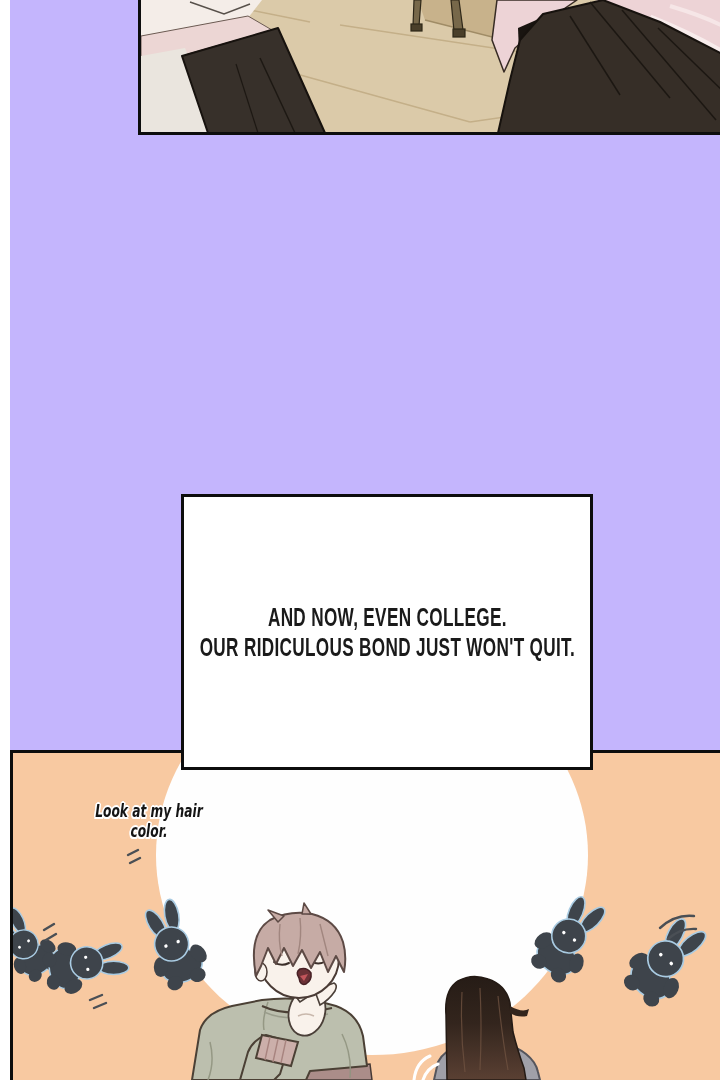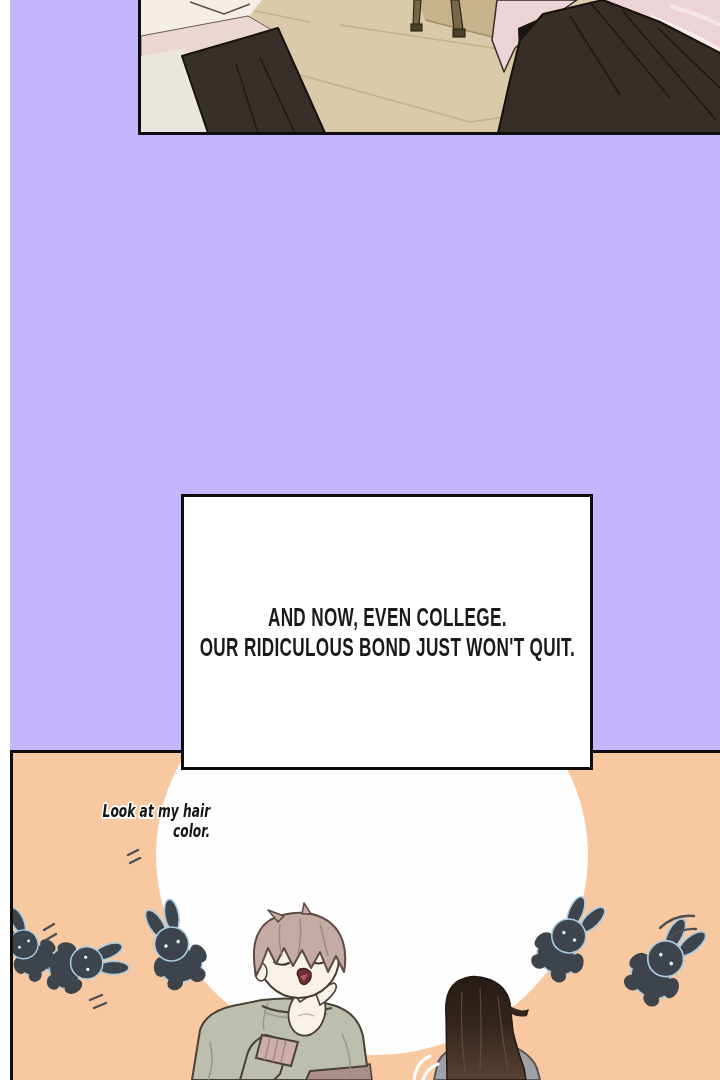--- a/index.html
+++ b/index.html
@@ -12,21 +12,21 @@
   .caption-box{position:absolute;left:171px;top:494px;width:412px;height:276px;
                background:#ffffff;border:3px solid #0d0d0d;box-sizing:border-box;
                display:flex;align-items:center;justify-content:center;z-index:3;}
   .caption-text{transform:scaleX(.66);transform-origin:center;text-align:center;
                 color:#1a1a1a;font-weight:bold;font-size:26px;line-height:30px;
                 letter-spacing:.5px;white-space:nowrap;}
   
   .panel-bottom{position:absolute;left:0;top:750px;width:720px;height:330px;z-index:1;}
   .panel-bottom svg{display:block;width:100%;height:100%;}
   
-  .speech{position:absolute;z-index:2;text-align:right;color:#151515;
+  .speech{position:absolute;z-index:2;text-align:center;color:#151515;
           font-family:"DejaVu Sans",sans-serif;font-style:italic;font-weight:bold;
           font-size:17px;line-height:20px;white-space:nowrap;
           text-shadow:-2px 0 0 #fff,2px 0 0 #fff,0 -2px 0 #fff,0 2px 0 #fff,
                       -1.5px -1.5px 0 #fff,1.5px 1.5px 0 #fff,-1.5px 1.5px 0 #fff,1.5px -1.5px 0 #fff;}
   .speech .inner{transform:scaleX(.72);transform-origin:center;}
   .speech-1{left:54px;top:801px;width:170px;}
   .speech-2{left:173px;top:867px;width:170px;}
 </style>
 </head>
 <body>

